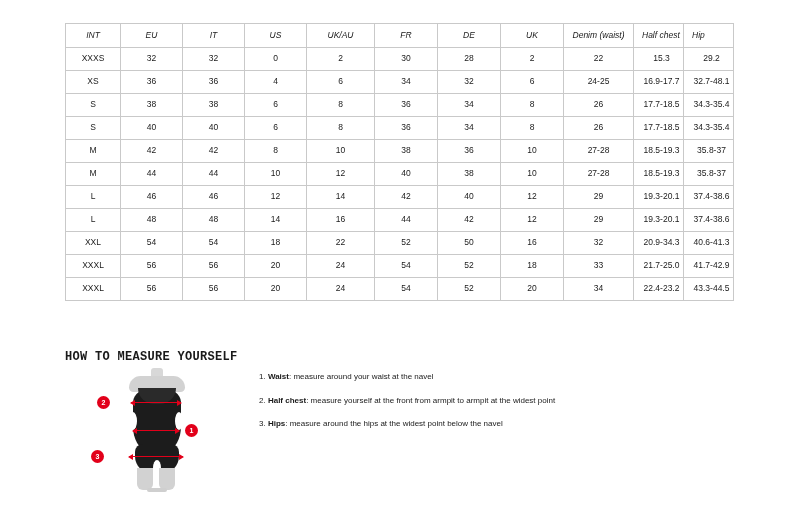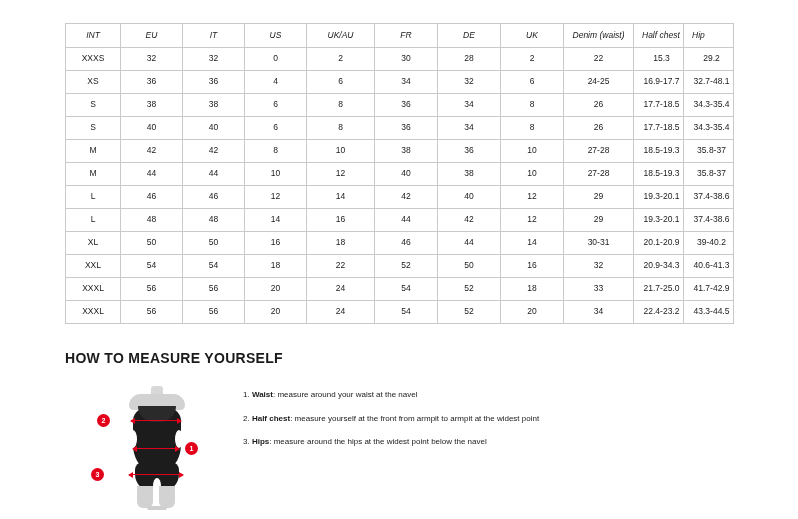--- a/index.html
+++ b/index.html
@@ -68,38 +68,39 @@
   }
 
   
   .howto {
     position: absolute;
     left: 65px;
     top: 350px;
     width: 680px;
   }
   .howto-title {
-    font-size: 14px;
+    font-size: 12px;
     font-weight: bold;
     letter-spacing: 0.3px;
     color: #1a1a1a;
-    margin-bottom: 16px;
+    margin-bottom: 0;
+    font-family: Liberation Mono, monospace;
   }
   .howto-body {
     position: relative;
     display: flex;
   }
   .figure-area {
     position: relative;
     width: 120px;
     height: 130px;
     margin-left: 36px;
   }
   .steps {
-    margin-left: 22px;
+    margin-left: 38px;
     padding-top: 8px;
   }
   .step {
     font-size: 8px;
     line-height: 1.2;
     margin-bottom: 14px;
     color: #1a1a1a;
     white-space: nowrap;
   }
   .step b { font-weight: bold; }
@@ -375,33 +376,20 @@
         <td>14</td>
         <td>16</td>
         <td>44</td>
         <td>42</td>
         <td>12</td>
         <td>29</td>
         <td class="left-col">19.3-20.1</td>
         <td class="left-col">37.4-38.6</td>
       </tr>
       <tr>
-        <td>XL</td>
-        <td>50</td>
-        <td>50</td>
-        <td>16</td>
-        <td>18</td>
-        <td>46</td>
-        <td>44</td>
-        <td>14</td>
-        <td>30-31</td>
-        <td class="left-col">20.1-20.9</td>
-        <td class="left-col">39-40.2</td>
-      </tr>
-      <tr>
         <td>XXL</td>
         <td>54</td>
         <td>54</td>
         <td>18</td>
         <td>22</td>
         <td>52</td>
         <td>50</td>
         <td>16</td>
         <td>32</td>
         <td class="left-col">20.9-34.3</td>

